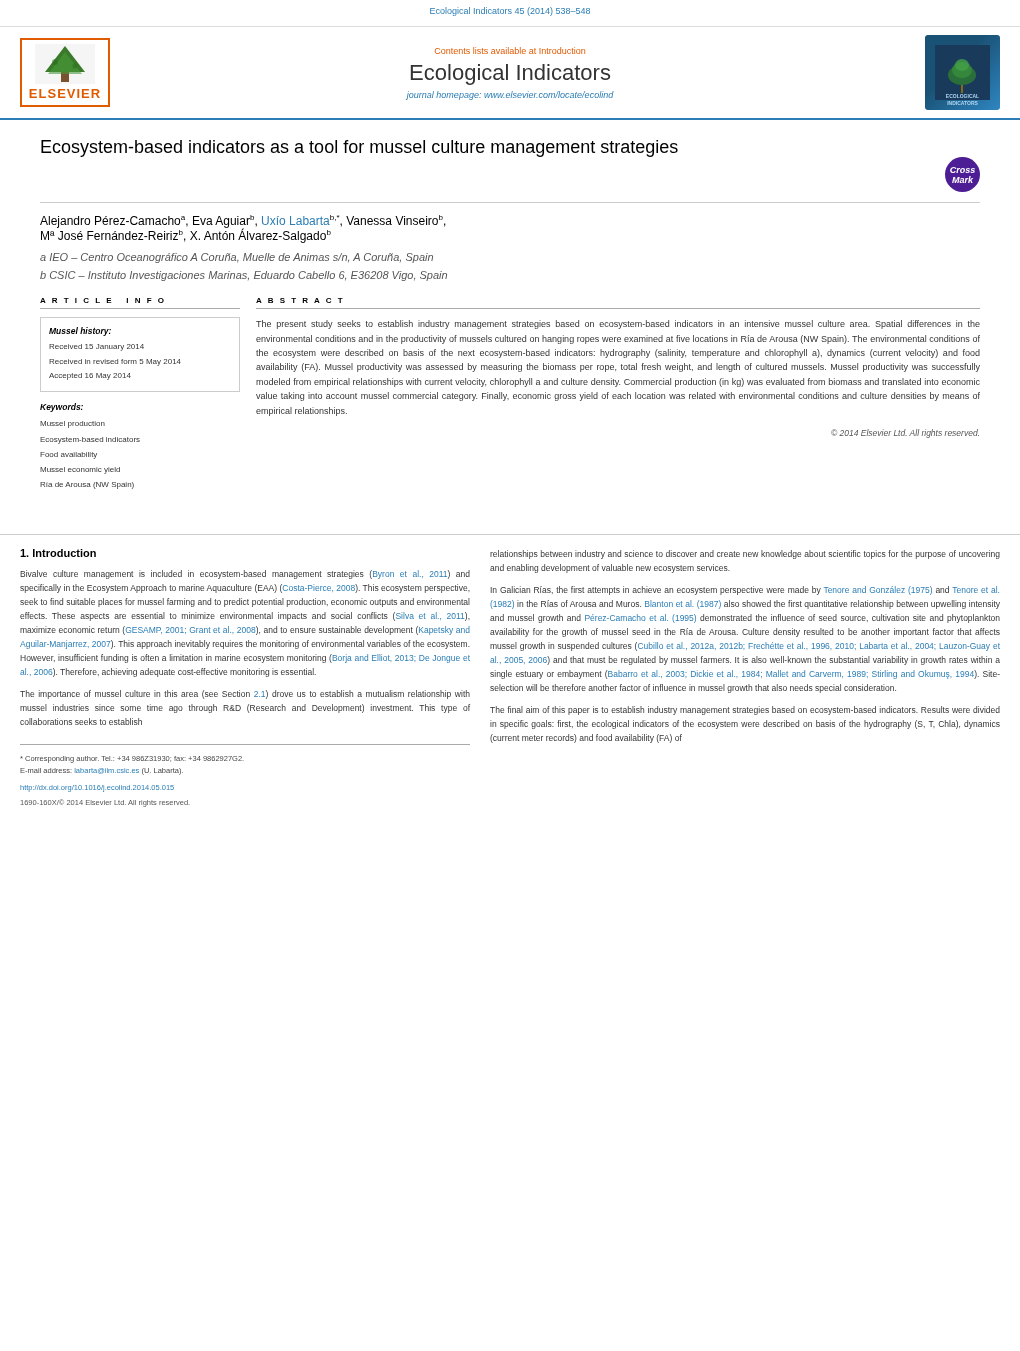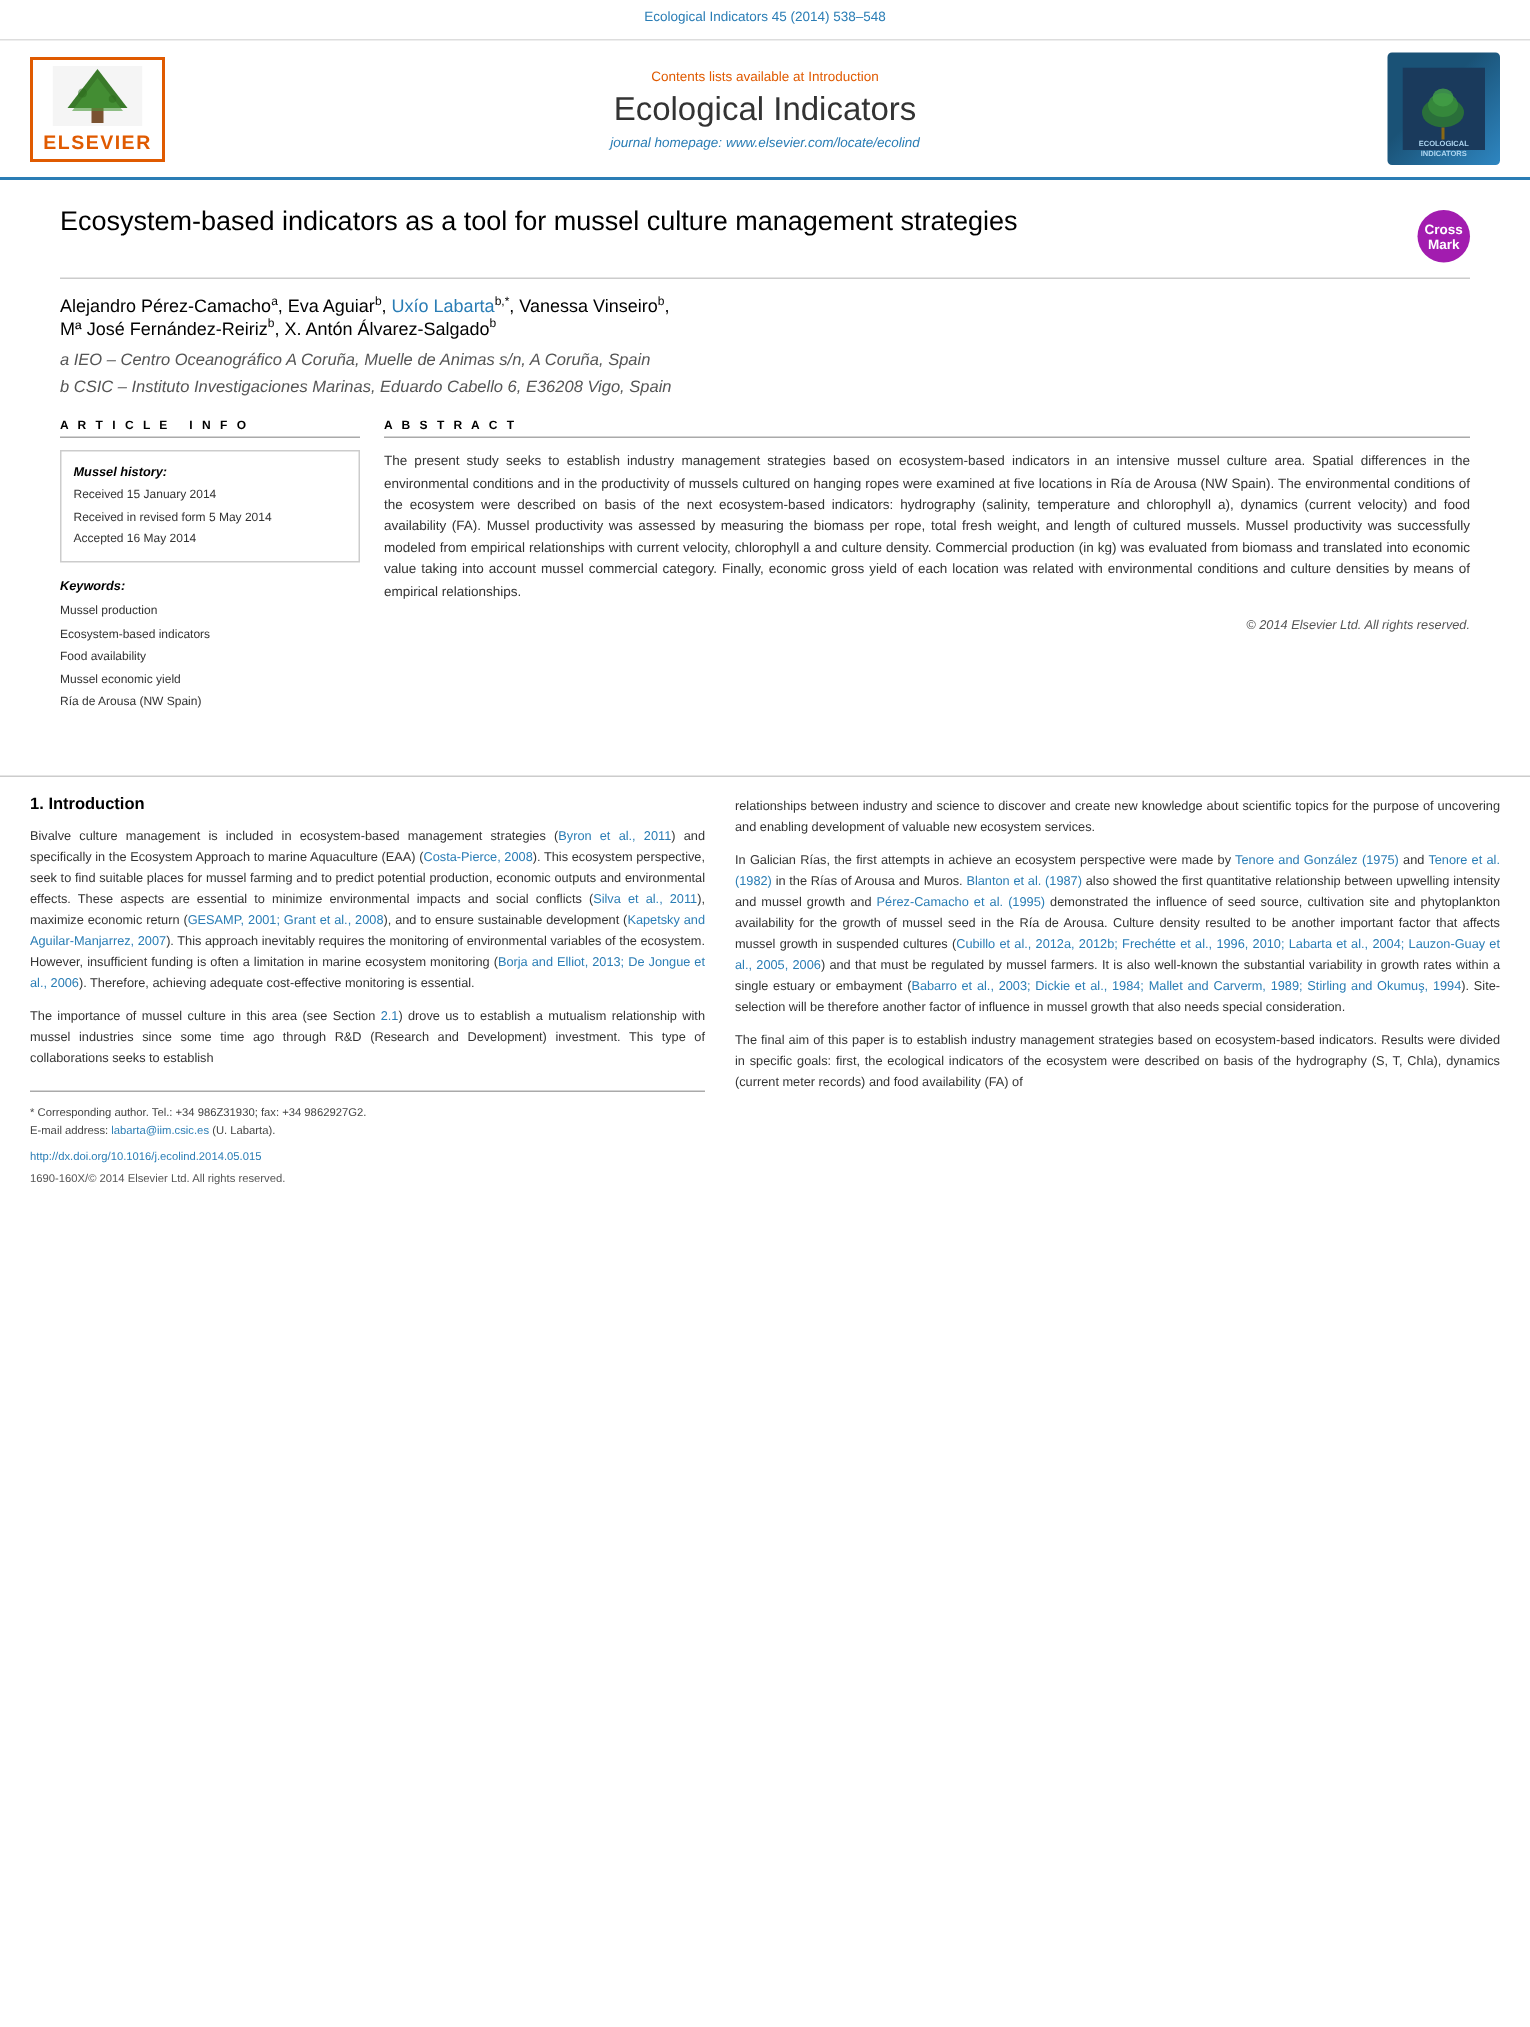--- a/index.html
+++ b/index.html
@@ -141,26 +141,27 @@
       font-weight: normal;
       color: #000;
       line-height: 1.4;
       max-width: 850px;
     }
 
     .crossmark-badge {
       width: 35px;
       height: 35px;
       border-radius: 50%;
-      background: #a21caf;
+      background: #4c1d95;
       display: flex;
       align-items: center;
       justify-content: center;
       flex-shrink: 0;
-      margin-top: 5px;
+      margin-top: 22px;
+      font-style: italic;
     }
 
     .crossmark-inner {
       color: #fff;
       font-size: 9px;
       font-family: Arial, sans-serif;
       font-weight: bold;
       text-align: center;
     }
 

